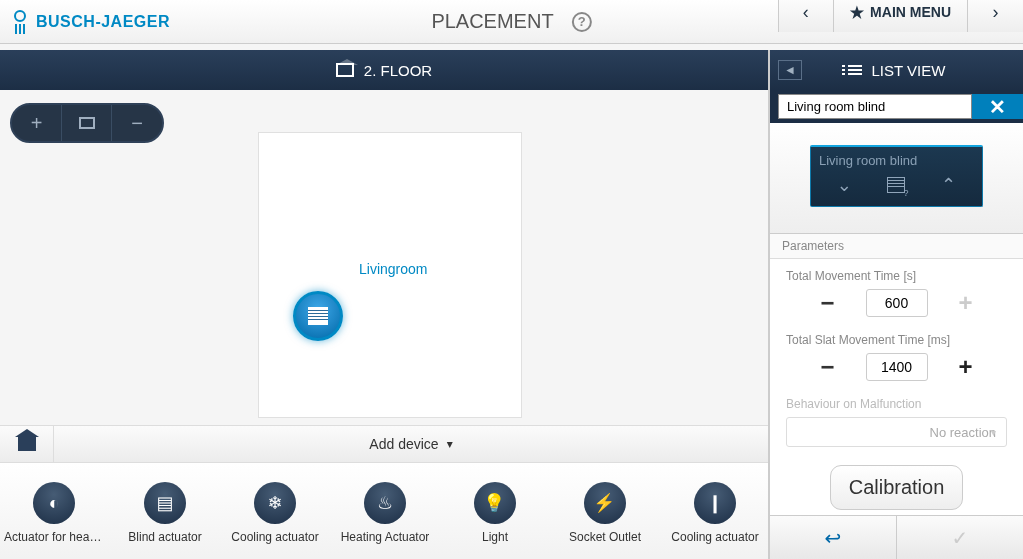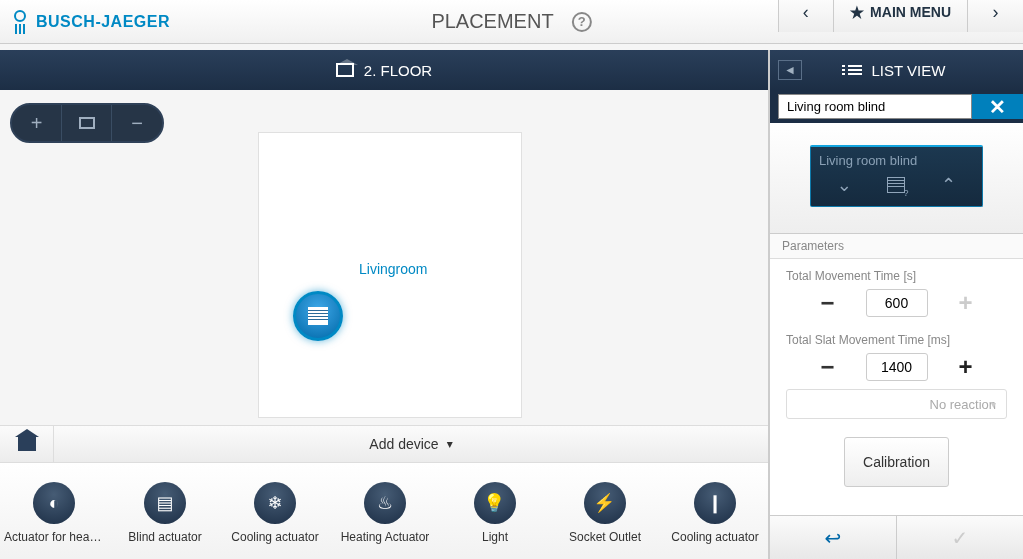--- a/index.html
+++ b/index.html
@@ -410,25 +410,25 @@
       position: relative;
       justify-content: flex-end;
     }
     .select-box::after {
       content: '▾'; position: absolute; right: 10px; color: #ccc; font-size: 10px;
     }
     .calibration-row {
       display: flex; justify-content: center; padding: 18px 0 10px 0;
     }
     .calibration-btn {
-      padding: 16px 18px;
+      padding: 10px 18px;
       background: linear-gradient(to bottom, #fff, #eee);
       border: 1px solid #ccc;
-      border-radius: 3px;
-      font-size: 14px;
+      border-radius: 11px;
+      font-size: 20px;
       color: #333;
       cursor: pointer;
     }
     
     .footer-buttons {
       height: 44px;
       display: flex;
       border-top: 1px solid #ccc;
     }
     .footer-buttons .fb {
@@ -581,20 +581,23 @@
 
     <div class="param-block">
       <div class="param-label">Total Slat Movement Time [ms]</div>
       <div class="stepper">
         <div class="s-btn minus-dark">−</div>
         <input value="1400" style="">
         <div class="s-btn plus-dark">+</div>
       </div>
     </div>
 
+    <div class="param-block" style="padding-bottom:0;">
+      <div class="param-label param-disabled">Behaviour on Malfunction</div>
+    </div>
     <div class="select-box">
       <span>No reaction</span>
     </div>
 
     <div class="calibration-row">
       <button class="calibration-btn">Calibration</button>
     </div>
   </div>
 
   <div class="footer-buttons">

